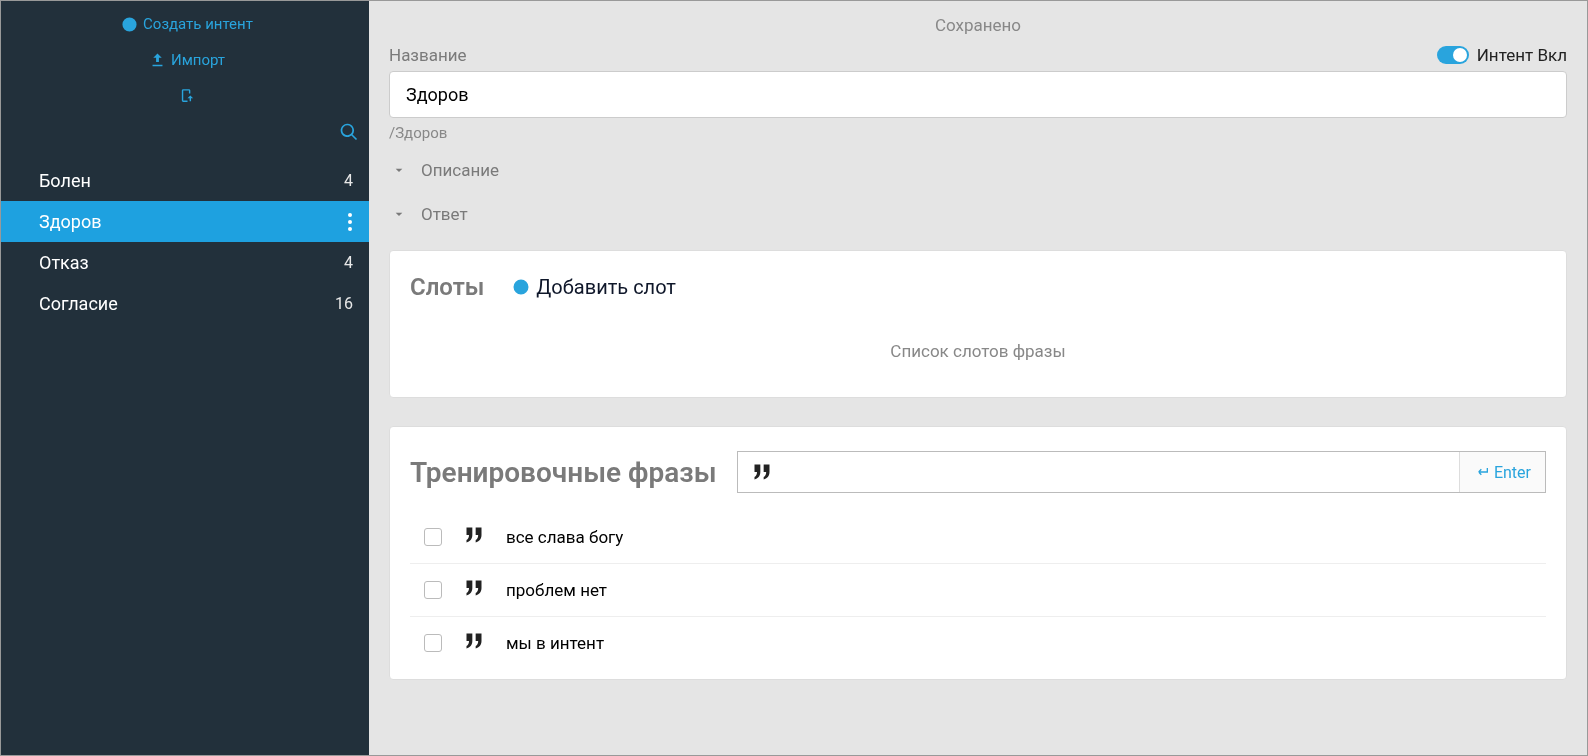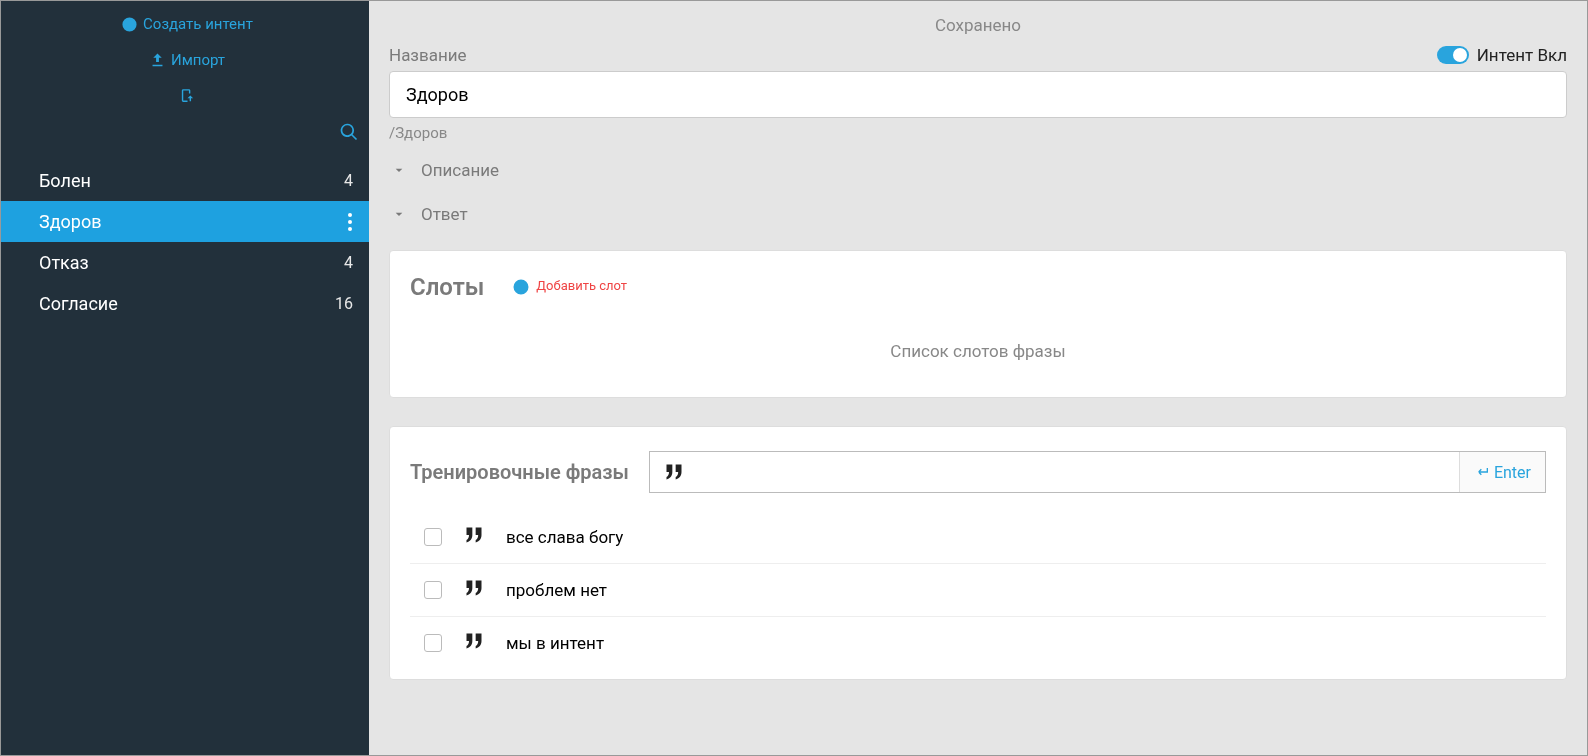--- a/index.html
+++ b/index.html
@@ -23,26 +23,26 @@
 .toggle { width: 32px; height: 18px; background: #29a4dd; border-radius: 10px; position: relative; cursor: pointer; }
 .toggle::after { content: ''; position: absolute; width: 14px; height: 14px; background: #fff; border-radius: 50%; top: 2px; right: 2px; }
 .toggle-label { font-size: 17px; color: #222; }
 .name-input { width: 100%; padding: 12px 16px; font-size: 18px; border: 1px solid #ccc; border-radius: 4px; background: #fff; }
 .path { color: #888; font-size: 15px; margin-top: 6px; }
 .collapse-row { display: flex; align-items: center; gap: 14px; padding: 18px 0 6px 2px; color: #7a7a7a; font-size: 17px; cursor: pointer; }
 .collapse-row svg { fill: #7a7a7a; }
 .card { background: #fff; border-radius: 4px; padding: 22px 20px 36px 20px; margin-top: 20px; border: 1px solid #ddd; }
 .card-header { display: flex; align-items: center; gap: 28px; }
 .card-title { color: #7a7a7a; font-size: 24px; font-weight: 600; }
-.add-slot { display: inline-flex; gap: 6px; color: #ef4444; font-size: 13px; cursor: pointer; }
+.add-slot { display: inline-flex; align-items: center; gap: 6px; color: #0f172a; font-size: 20px; cursor: pointer; }
 .add-slot svg { fill: #29a4dd; }
 .empty-list { text-align: center; color: #888; font-size: 17px; margin-top: 40px; }
 .phrases-card { background: #fff; border-radius: 4px; padding: 24px 20px 10px 20px; margin-top: 28px; border: 1px solid #ddd; }
 .phrases-header { display: flex; align-items: center; gap: 20px; margin-bottom: 18px; }
-.phrases-title { color: #7a7a7a; font-size: 20px; font-weight: 600; flex-shrink: 0; }
+.phrases-title { color: #7a7a7a; font-size: 28px; font-weight: 600; flex-shrink: 0; }
 .phrase-input-wrap { flex: 1; display: flex; border: 1px solid #bbb; border-radius: 0; overflow: hidden; }
 .phrase-input-icon { padding: 12px 10px 8px 14px; }
 .phrase-input { flex: 1; border: none; outline: none; font-size: 16px; padding: 10px 8px; }
 .enter-btn { display: inline-flex; align-items: center; gap: 4px; color: #29a4dd; padding: 0 14px; border-left: 1px solid #ddd; background: #fafafa; cursor: pointer; font-size: 16px; }
 .enter-btn svg { stroke: #29a4dd; fill: none; }
 .select-row { display: flex; align-items: center; background: #ececec; padding: 12px 14px; border-radius: 4px; gap: 28px; }
 .chk { width: 18px; height: 18px; border: 1.5px solid #bbb; border-radius: 3px; cursor: pointer; background: #fff; }
 .select-text { color: #333; font-size: 17px; }
 .row-search { margin-left: auto; cursor: pointer; }
 .row-search svg { fill: #29a4dd; stroke: #29a4dd; }

